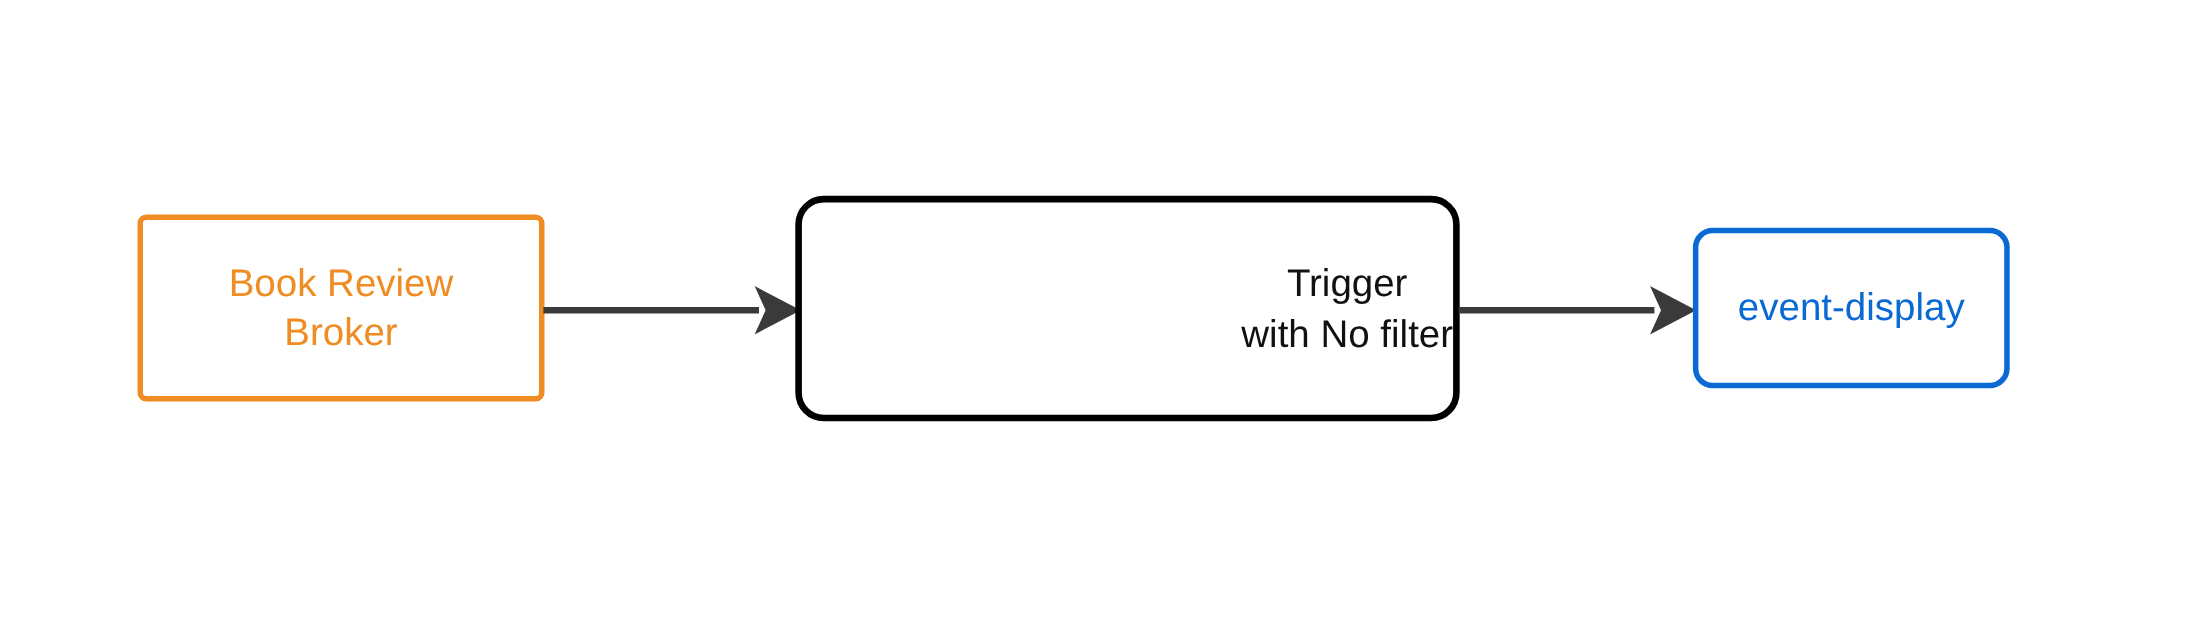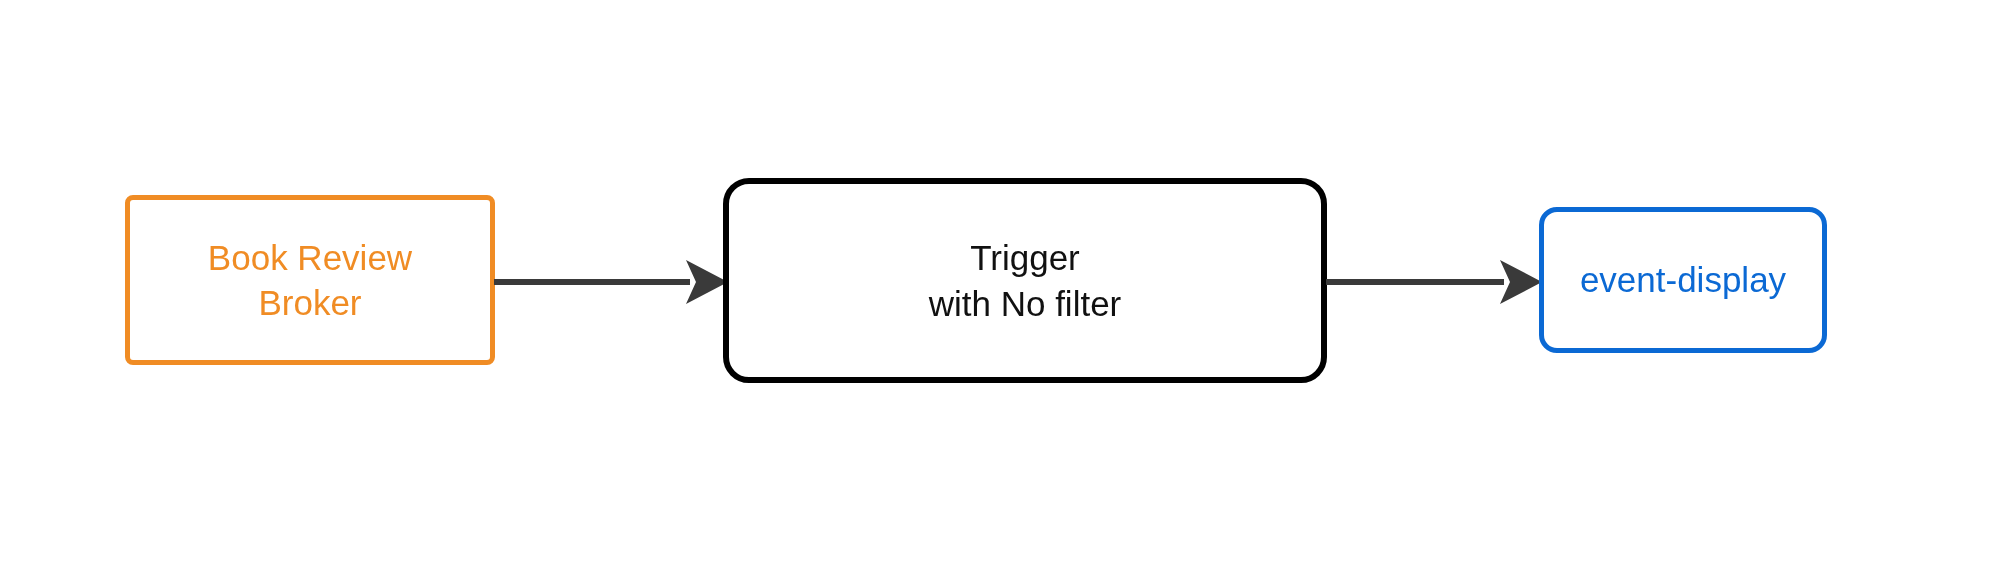--- a/index.html
+++ b/index.html
@@ -48,20 +48,21 @@
   }
 
   
   #node-trigger {
     left: 723px;
     top: 178px;
     width: 604px;
     height: 205px;
     border: 6px solid #000000;
     border-radius: 26px;
+    justify-content: flex-end;
   }
   #node-trigger .node-label {
     color: #111111;
     font-size: 35px;
   }
 
   
   #node-sink {
     left: 1539px;
     top: 207px;

